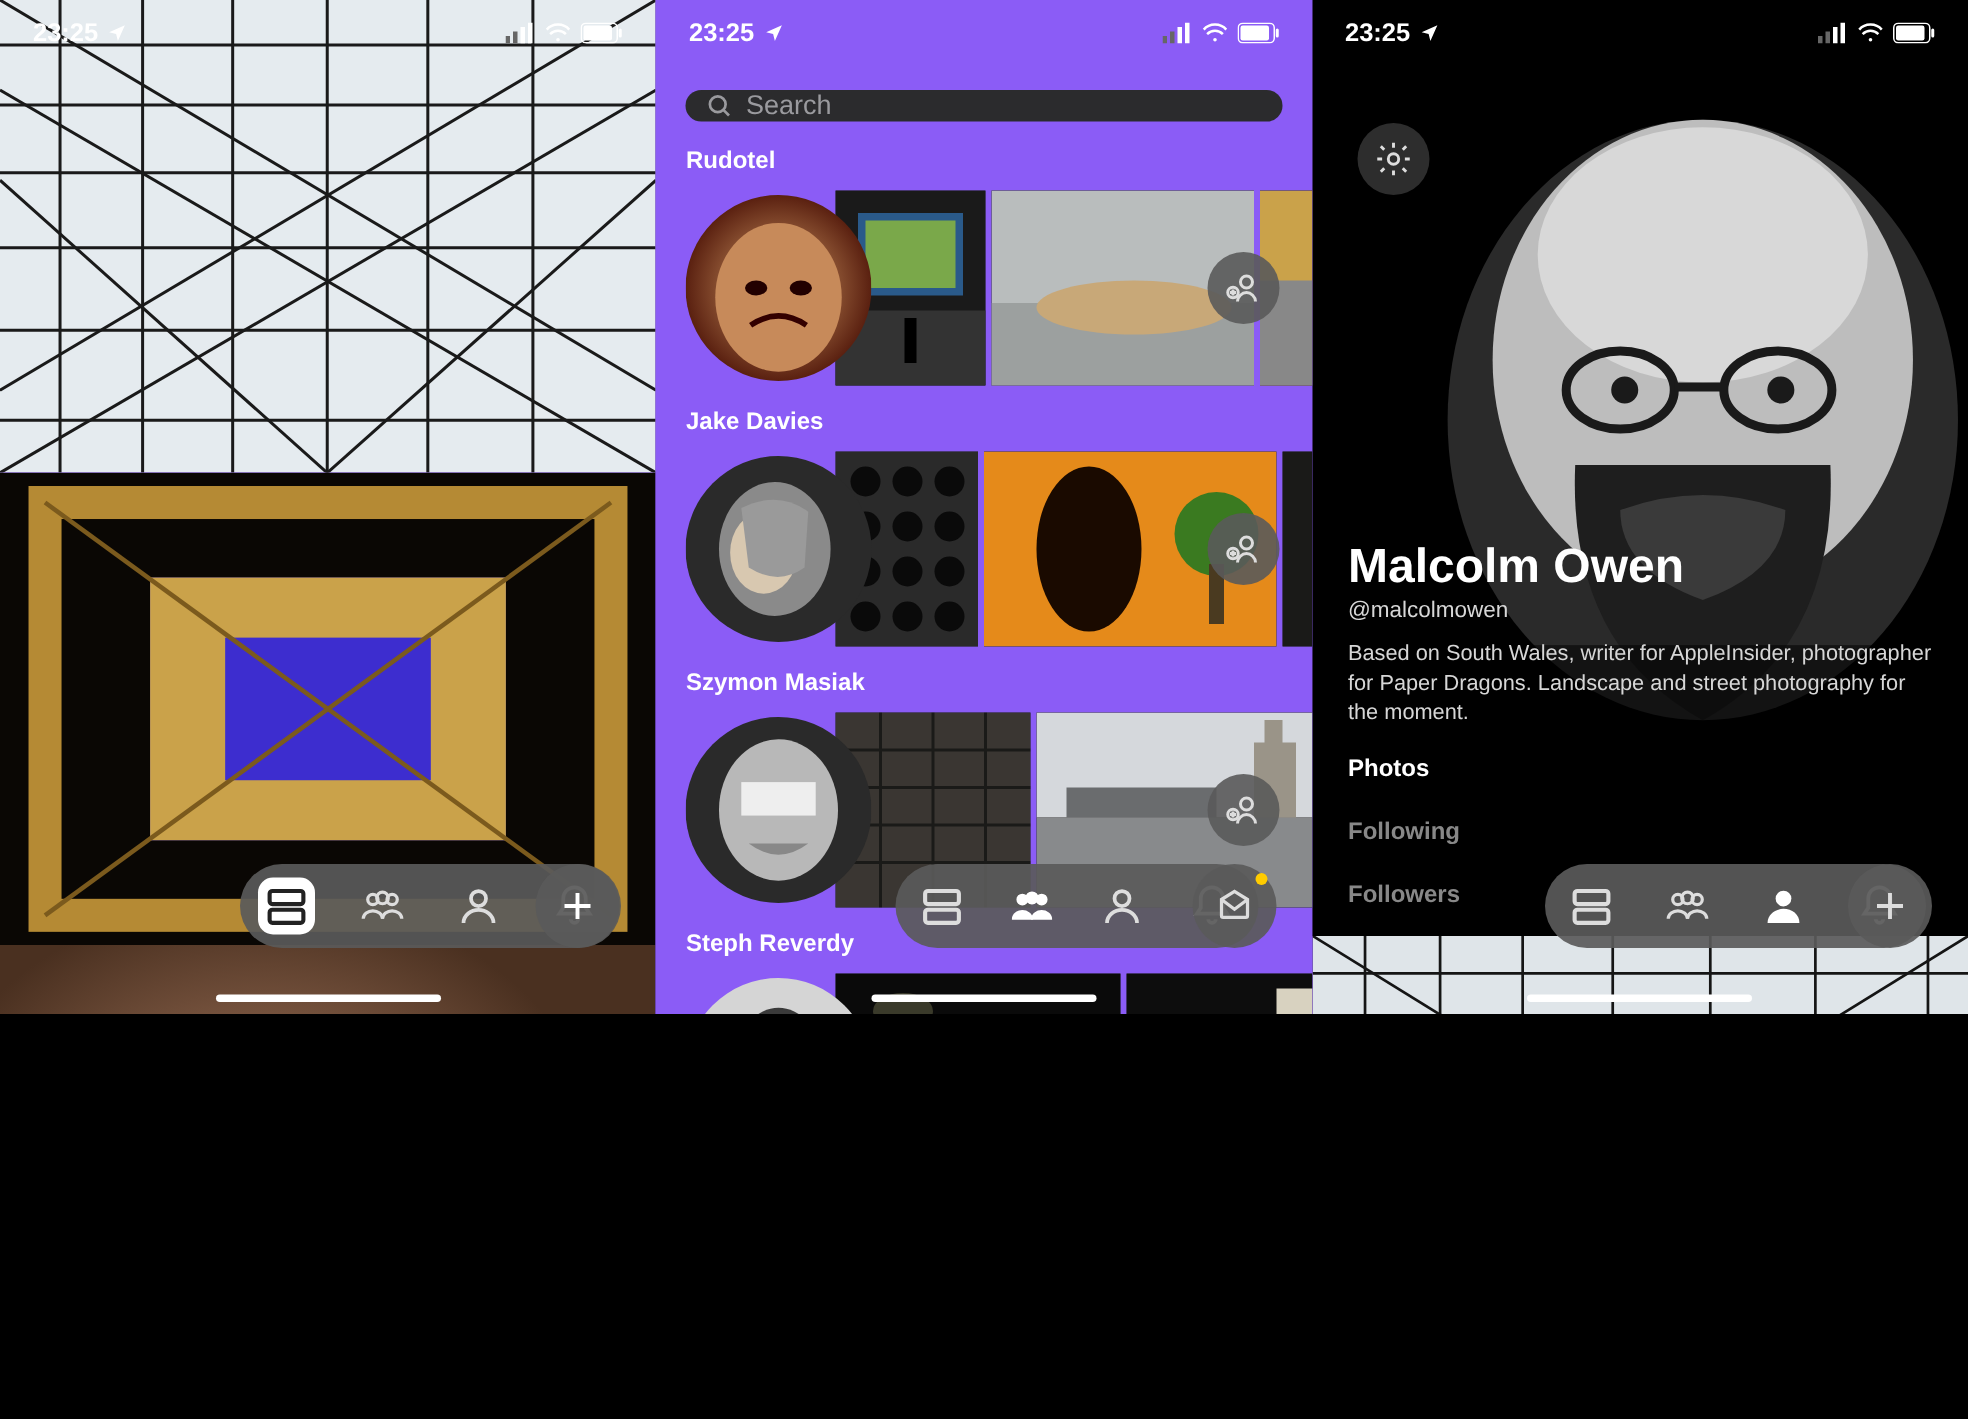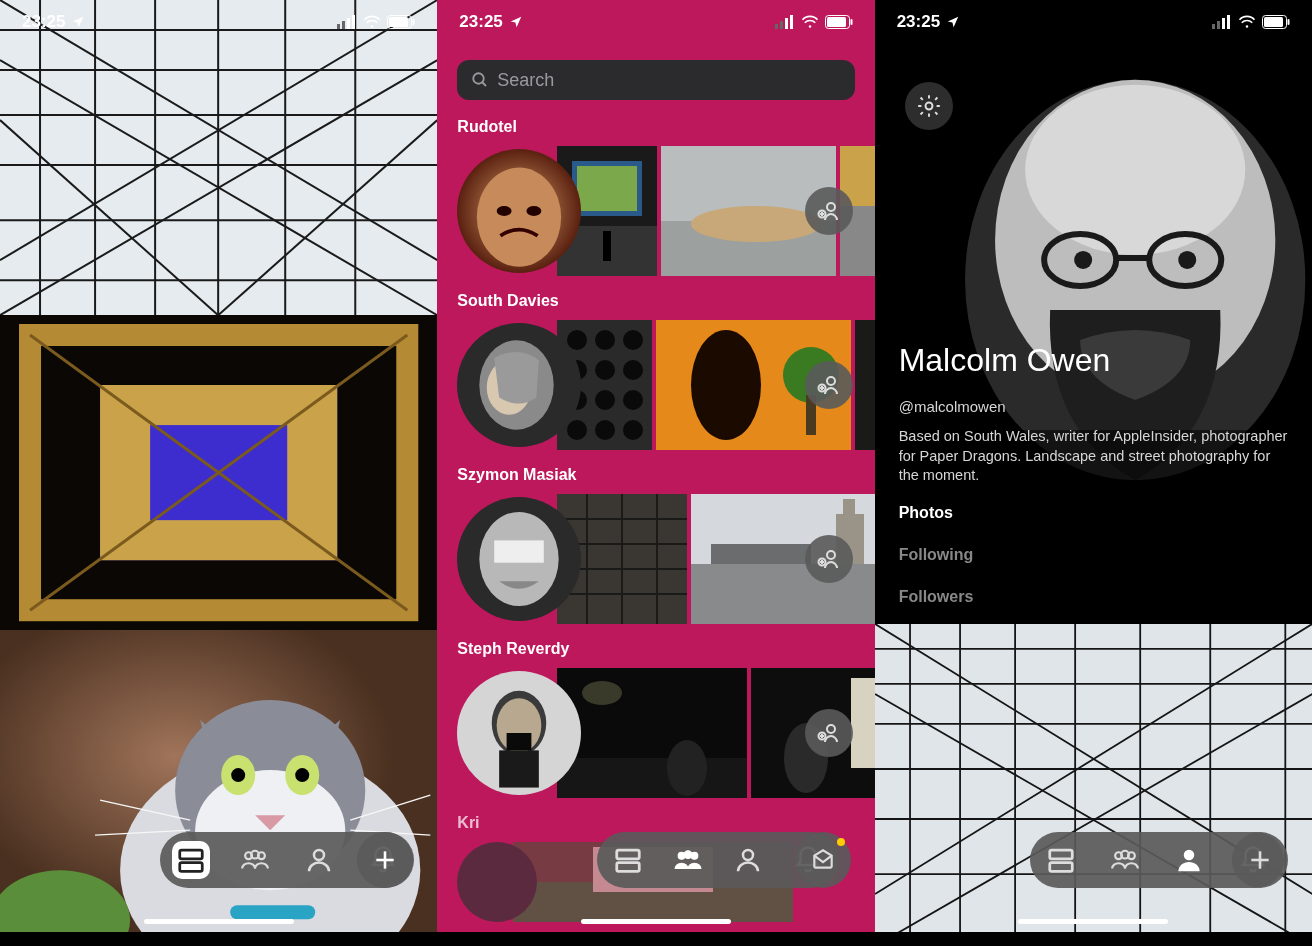--- a/index.html
+++ b/index.html
@@ -1,18 +1,18 @@
 <!DOCTYPE html>
 <html><head>
 <meta charset="utf-8">
 <style>
   * { margin: 0; padding: 0; box-sizing: border-box; }
   html, body { width: 1312px; height: 946px; background: #000; font-family: -apple-system, BlinkMacSystemFont, "Helvetica Neue", sans-serif; overflow: hidden; }
   .container { display: flex; width: 1312px; height: 946px; }
-  .screen { width: 437.33px; height: 932px; position: relative; background: #be185d; overflow: hidden; }
+  .screen { width: 437.33px; height: 676px; position: relative; background: #8b5cf6; overflow: hidden; }
   .screen:nth-child(2) { width: 437.33px; }
   .screen:nth-child(3) { width: 437.34px; }
 
   
   .statusbar { position: absolute; top: 0; left: 0; right: 0; height: 44px; display: flex; align-items: center; justify-content: space-between; padding: 0 22px; z-index: 100; color: #fff; font-weight: 600; }
   .status-left { display:flex; align-items:center; gap:6px; font-size: 17px; }
   .status-right { display:flex; align-items:center; gap:6px; }
   .status-right svg { display:block; }
 
   
@@ -43,21 +43,21 @@
   .thumb svg { width:100%; height:100%; display:block; }
   .add-friend { position:absolute; right:22px; top:50%; transform:translateY(-50%); width:48px; height:48px; border-radius:50%; background:rgba(90,90,90,0.9); display:flex; align-items:center; justify-content:center; z-index:5; }
   .user-section.fade { opacity:0.7; }
 
   
   .profile { position:absolute; inset:0; color:#fff; }
   .profile .hero { width:100%; height:624px; position:relative; background:#000; }
   .hero svg.headshot { width:100%; height:100%; display:block; }
   .gear { position:absolute; top:82px; left:30px; width:48px; height:48px; border-radius:50%; background:rgba(50,50,50,0.9); display:flex; align-items:center; justify-content:center; z-index:5; }
   .hero-text { position:absolute; left:24px; right:24px; bottom:18px; }
-  .hero-text h1 { font-size:32px; font-weight:400; margin-bottom:19px; }
+  .hero-text h1 { font-size:32px; font-weight:700; margin-bottom:2px; }
   .handle { font-size:15px; color:#d6d6d6; margin-bottom:12px; }
   .bio { font-size:14.5px; color:#d6d6d6; line-height:1.35; margin-bottom:18px; }
   .profile-tabs { display:flex; gap:24px; font-size:16px;flex-direction:column; }
   .profile-tabs span { color:#888; font-weight:600; }
   .profile-tabs span.active { color:#fff; }
   .profile-photo { position:absolute; top:624px; left:0; right:0; height:322px; }
   .profile-photo svg { width:100%; height:100%; display:block; }
 </style>
 </head>
 <body>
@@ -288,21 +288,21 @@
                 <path d="M8 21c0-3 3-6 6-6s6 3 6 6"></path>
                 <circle cx="5" cy="15" r="3.5"></circle>
                 <line x1="5" y1="13" x2="5" y2="17"></line>
                 <line x1="3" y1="15" x2="7" y2="15"></line>
               </svg>
           </div>
         </div>
       </div>
 
       <div class="user-section">
-        <div class="user-name">South Davies</div>
+        <div class="user-name">Jake Davies</div>
         <div class="strip">
           <div class="avatar">
             <svg viewBox="0 0 100 100">
                 <rect width="100" height="100" fill="#2a2a2a"></rect>
                 <ellipse cx="48" cy="50" rx="30" ry="36" fill="#8a8a8a"></ellipse>
                 <ellipse cx="42" cy="52" rx="18" ry="22" fill="#d8c8b0"></ellipse>
                 <path d="M30 28 Q50 18 66 30 L64 60 Q50 70 34 60 Z" fill="#9a9a9a"></path>
               </svg>
           </div>
           <div class="thumb" style="width:95px">

